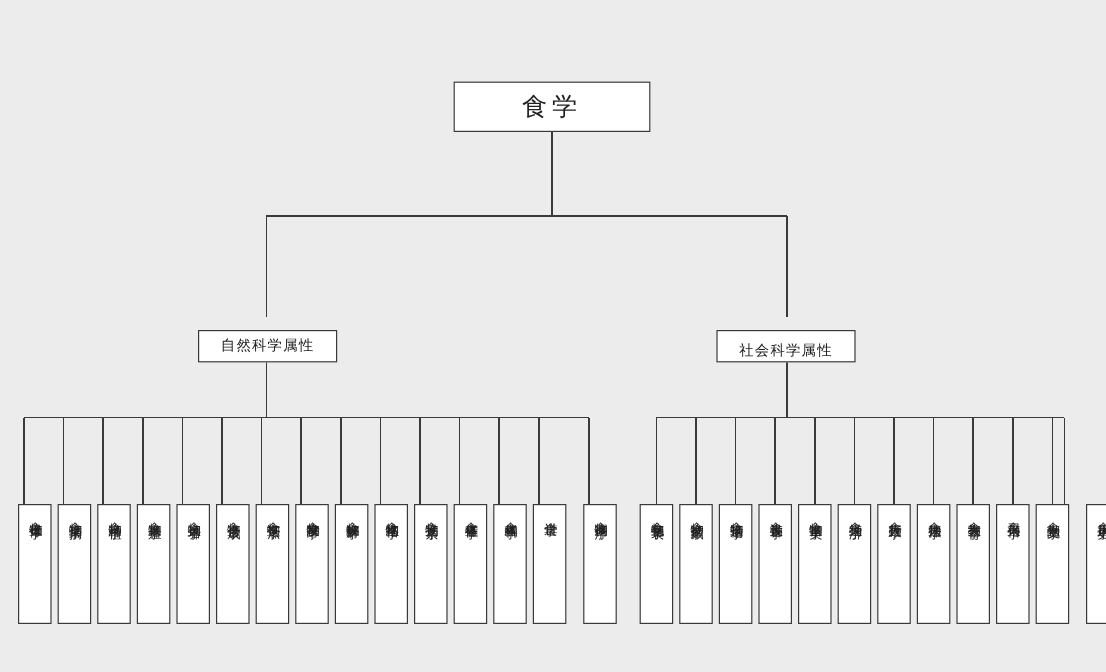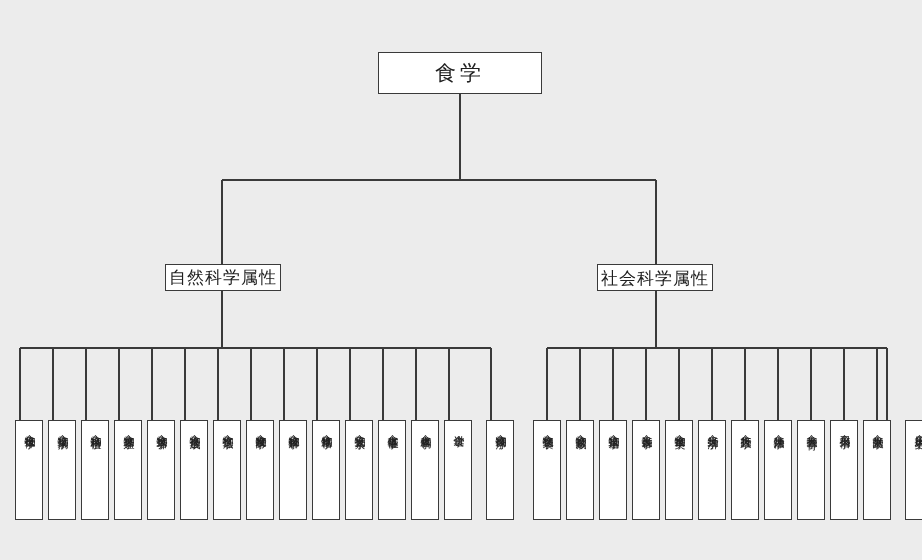--- a/index.html
+++ b/index.html
@@ -35,31 +35,31 @@
     background: #ffffff;
     border: 1px solid #3a3a3a;
     box-sizing: border-box;
     display: flex;
     align-items: center;
     justify-content: center;
     color: #202020;
   }
   .node.root {
     left: 378px;
-    top: 52px;
+    top: 68px;
     width: 164px;
     height: 42px;
     font-size: 21px;
     letter-spacing: 4px;
   }
   .node.level2 {
-    top: 264px;
+    top: 275px;
     width: 116px;
     height: 27px;
-    font-size: 17px;
+    font-size: 12px;
     letter-spacing: 1px;
   }
   .node.level2.natural { left: 165px; }
   .node.level2.social  { left: 597px; align-items: flex-end; }
 
   
   .leaf {
     position: absolute;
     top: 420px;
     width: 28px;

